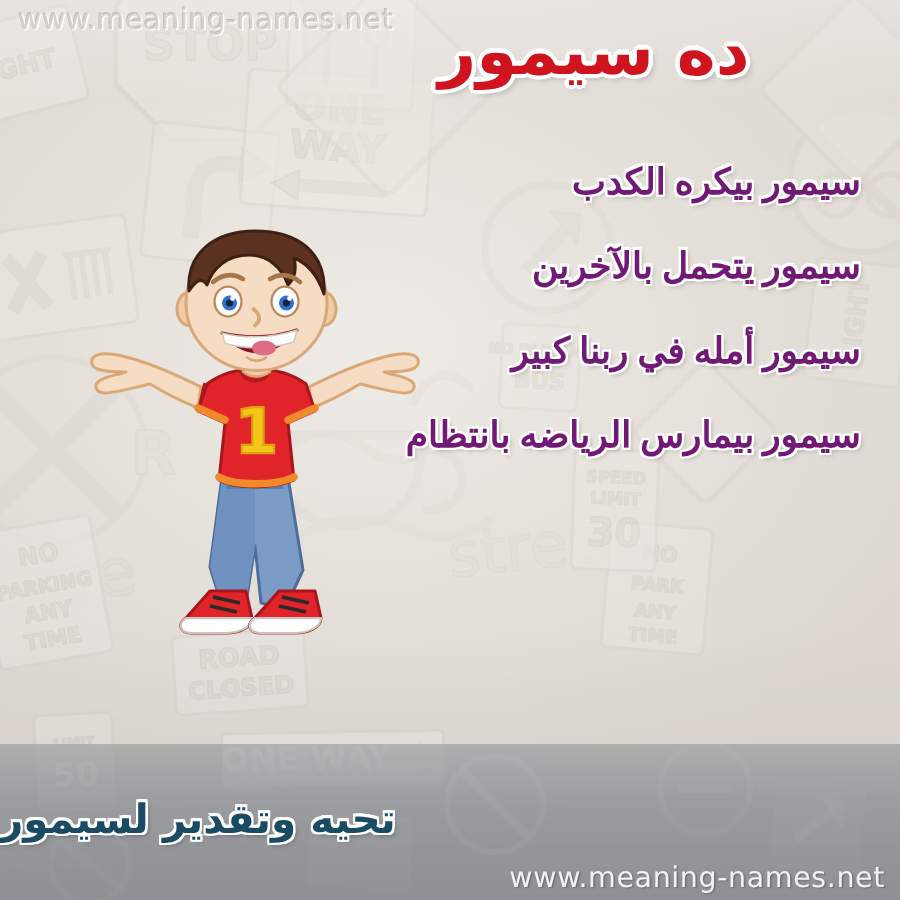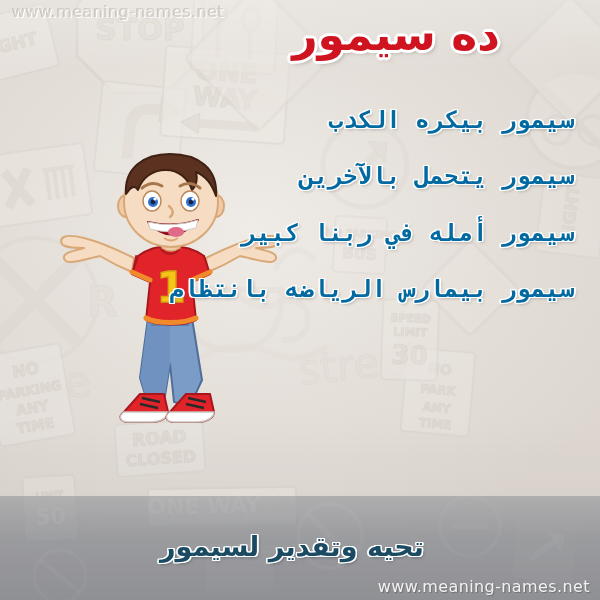--- a/index.html
+++ b/index.html
@@ -52,21 +52,21 @@
     position: absolute;
     left: 0; right: 0; bottom: 0; height: 104px;
     opacity: 0.45;
     overflow: hidden;
   }
 
   
   .watermark {
     position: absolute;
     font-family: "DejaVu Sans", sans-serif;
-    font-size: 16px;
+    font-size: 19px;
     letter-spacing: 0.4px;
     white-space: nowrap;
     user-select: none;
   }
   #watermark-top {
     top: 2px;
     left: 12px;
     color: #d7d2cc;
     text-shadow: 1px 1px 0 #ffffff, -0.5px -0.5px 0 #bdb7b0;
   }
@@ -103,41 +103,41 @@
     position: absolute;
     top: 108px;
     right: 14px;
     width: 566px;
     direction: rtl;
     text-align: right;
     padding-right: 12px;
     box-sizing: border-box;
   }
   .line {
-    font-family: Liberation Mono, monospace;
+    font-family: Liberation Serif, serif;
     font-size: 24px;
     font-weight: bold;
-    color: #0369a1;
+    color: #701a75;
     line-height: 1.18;
     margin-bottom: 28px;
     white-space: nowrap;
     text-shadow:
       -1.4px 0 #ffffff, 1.4px 0 #ffffff, 0 -1.4px #ffffff, 0 1.4px #ffffff,
       -1.4px -1.4px #ffffff, 1.4px -1.4px #ffffff, -1.4px 1.4px #ffffff, 1.4px 1.4px #ffffff,
       2px 2px 3px rgba(125,115,110,0.40);
   }
   .line:last-child { margin-bottom: 0; margin-top: 28px; }
 
   
   #closing {
     position: absolute;
     bottom: 38px;
     left: 0;
     width: 584px;
-    text-align: center;
+    text-align: left;
     direction: rtl;
     font-family: "DejaVu Sans", sans-serif;
     font-size: 27px;
     font-weight: bold;
     color: #1b4a63;
     text-shadow:
       -1.4px 0 #ffffff, 1.4px 0 #ffffff, 0 -1.4px #ffffff, 0 1.4px #ffffff,
       -1.4px -1.4px #ffffff, 1.4px -1.4px #ffffff, -1.4px 1.4px #ffffff, 1.4px 1.4px #ffffff,
       2px 2px 3px rgba(60,70,80,0.45);
   }

